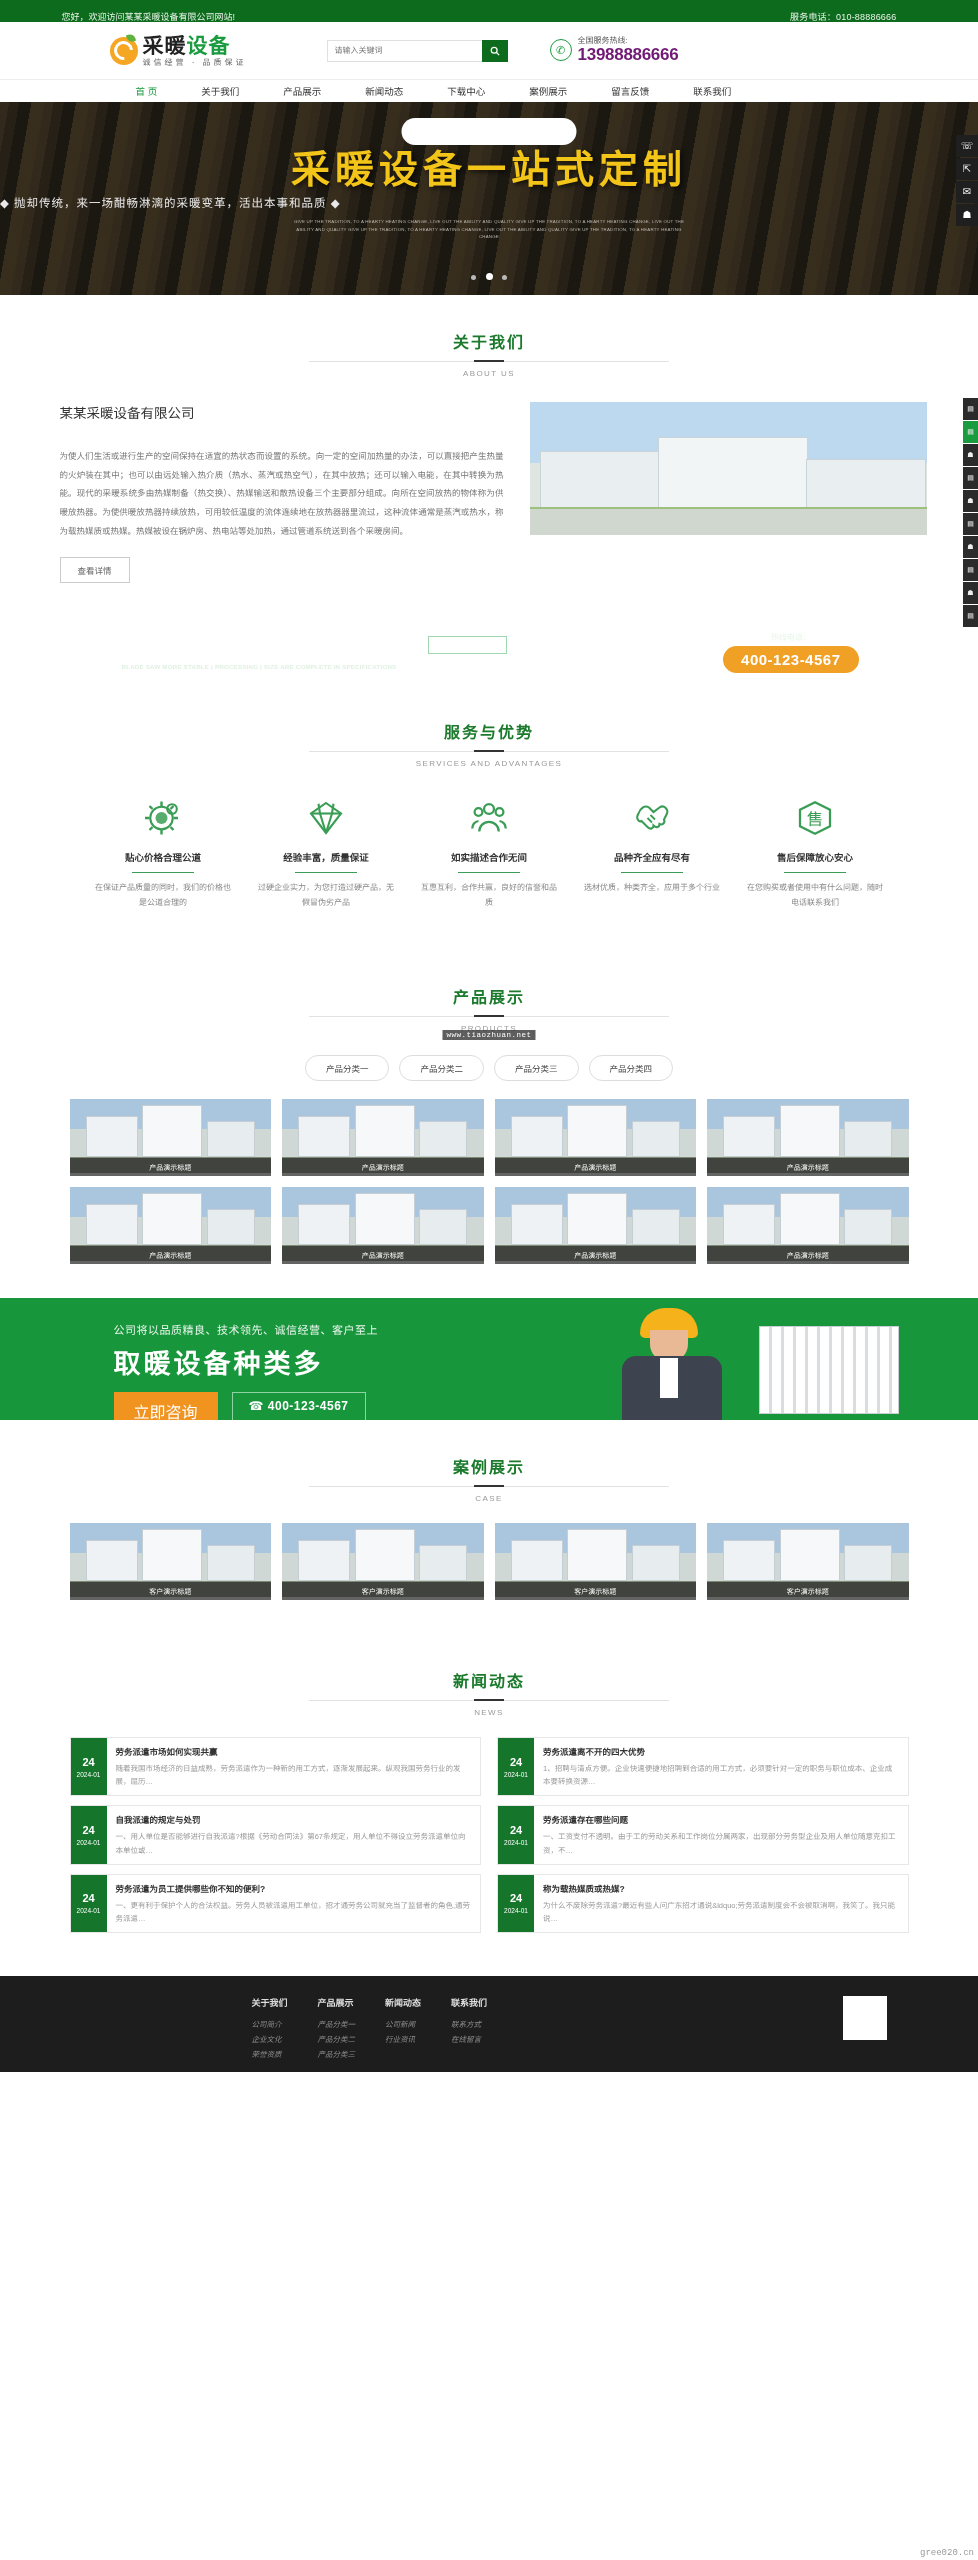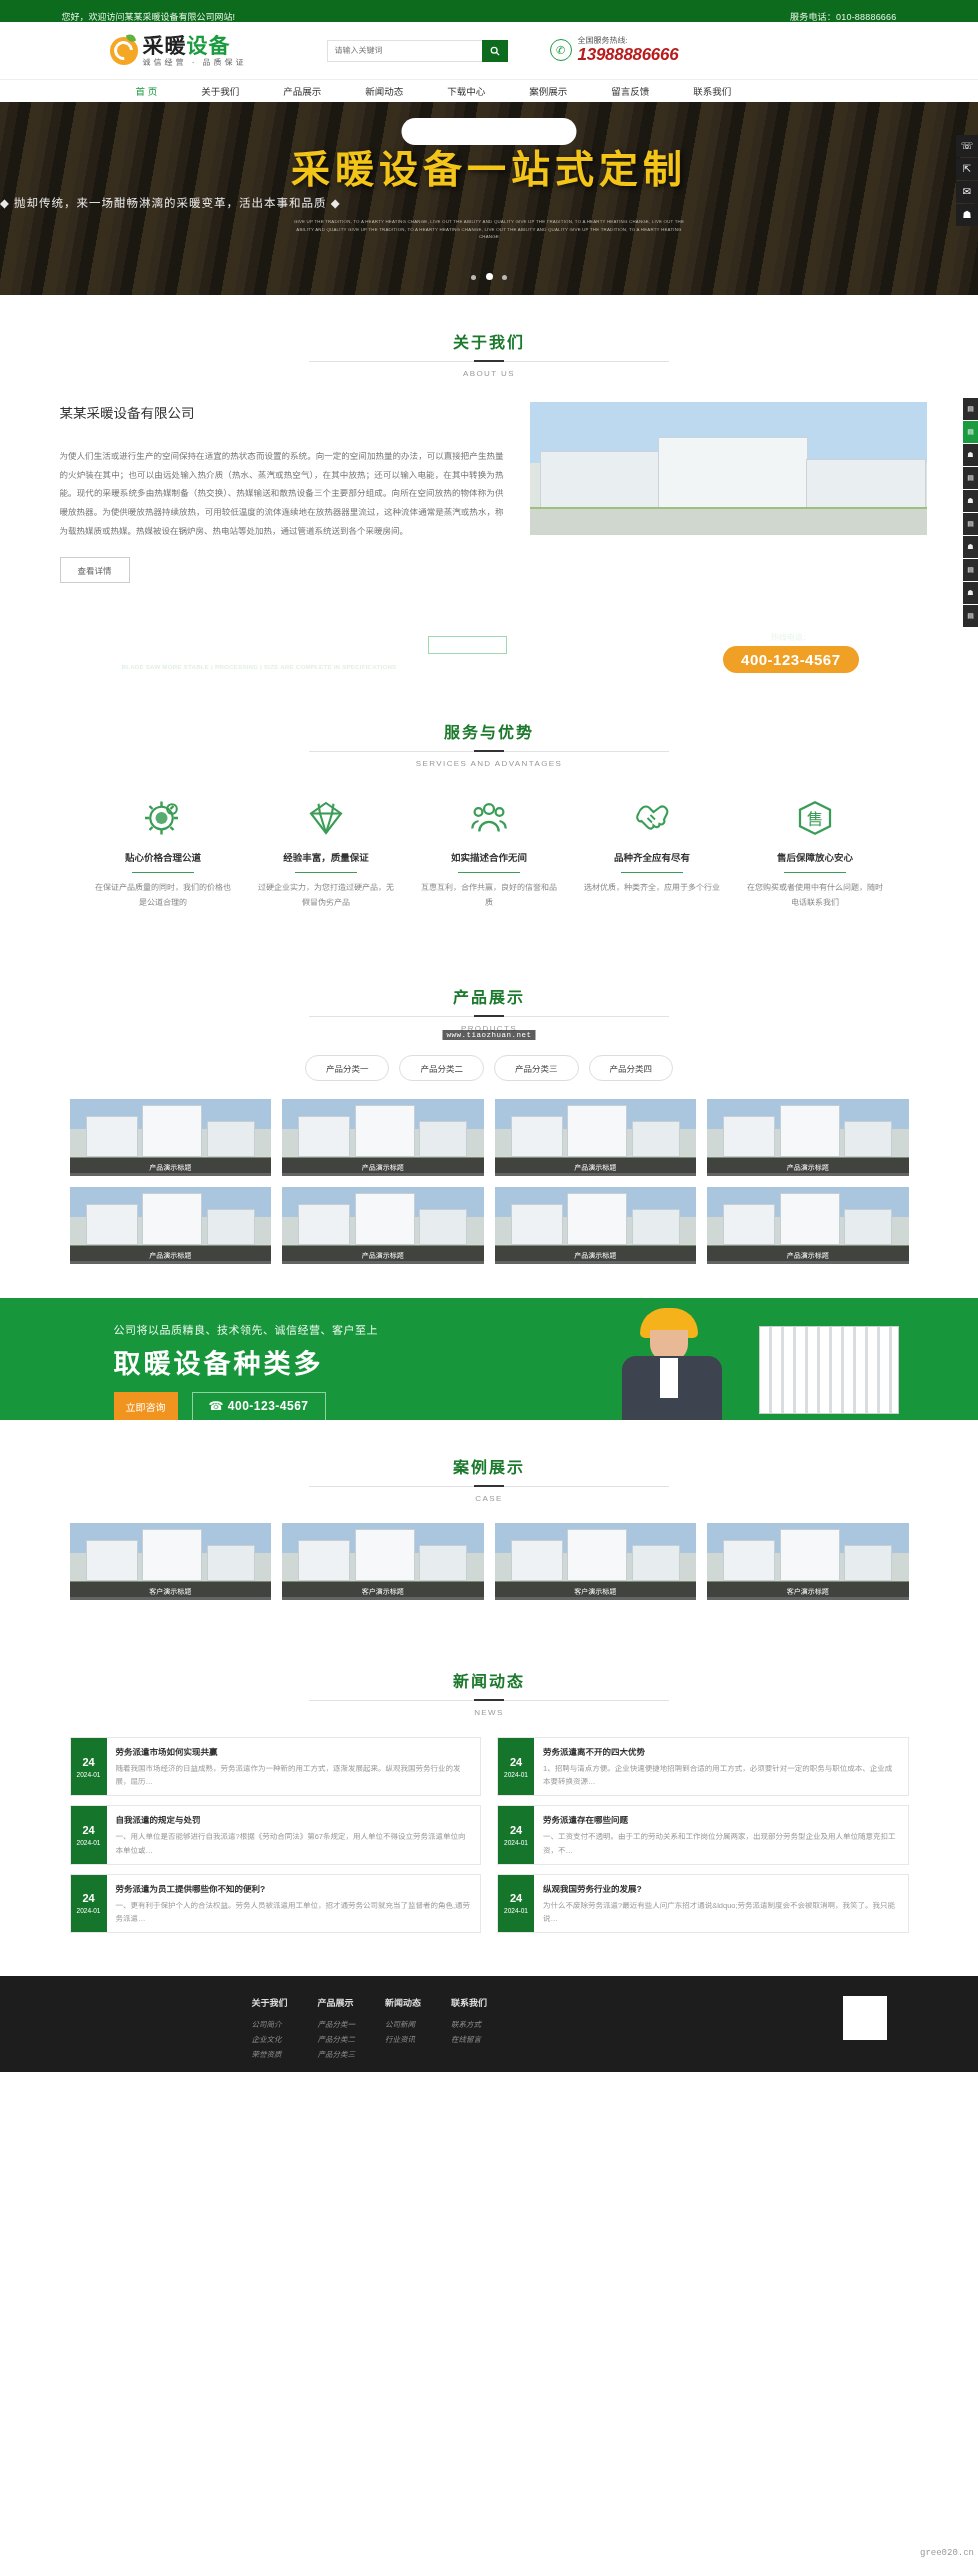--- a/index.html
+++ b/index.html
@@ -50,21 +50,21 @@
     width:26px; height:22px; background:#0c6b1c; border:none; cursor:pointer;
     display:flex; align-items:center; justify-content:center; color:#fff;
   }
   .search-btn svg { width:10px; height:10px; }
 
   .hotline { margin-left:42px; display:flex; align-items:center; }
   .hot-ico { width:22px;height:22px;border:1.5px solid #1b9b3f;border-radius:50%;
     display:flex;align-items:center;justify-content:center;color:#1b9b3f;font-size:11px;margin-right:6px;}
   .hot-txt{ line-height:1.1; }
   .hot-label{ font-size:8px; color:#555; }
-  .hot-num{ font-size:17px; font-weight:bold; color:#b91c1c; letter-spacing:-.3px;font-style:italic; }
+  .hot-num{ font-size:17px; font-weight:bold; color:#701a75; letter-spacing:-.3px; }
 
   
   .nav { border-top:1px solid #eee; height:23px; background:#fff; }
   .nav .wrap{ display:flex; align-items:center; height:23px; padding-left:62px; }
   .nav a {
     font-size:9.5px; color:#333; text-decoration:none; padding:0 22px;
     position:relative; line-height:23px;
   }
   .nav a.active{ color:#1b9b3f; }
   .nav a:not(:last-child)::after{
@@ -196,21 +196,21 @@
   }
 
   
   .cta{ height:122px; background:#17963c; position:relative; overflow:hidden; }
   .cta .wrap{ height:122px; position:relative; }
   .cta-text{ padding-top:23px; padding-left:62px; width:420px; }
   .cta-sub{ font-size:11px; color:#eaf7ed; letter-spacing:.5px; }
   .cta-title{ font-size:27px; color:#fff; font-weight:bold; letter-spacing:3px; margin-top:5px; }
   .cta-actions{ display:flex; margin-top:11px; }
   .cta-btn{
-    background:#f0931f; color:#fff; font-size:10px; padding:7px 12px; border:none;
+    background:#f0931f; color:#fff; font-size:16px; padding:7px 20px; border:none;
     cursor:pointer; font-family:inherit;
   }
   .cta-phone{
     border:1px solid #8fd2a4; color:#fff; font-size:12px; font-weight:bold;
     padding:6px 16px; margin-left:14px; letter-spacing:.5px;
   }
   .cta-man{
     position:absolute; right:195px; bottom:0; width:120px; height:112px;
   }
   .cta-man .helmet{ position:absolute; left:28px; top:0; width:58px;height:30px;
@@ -691,21 +691,21 @@
                 <h5>劳务派遣存在哪些问题</h5>
                 <p>一、工资支付不透明。由于工的劳动关系和工作岗位分属两家，出现部分劳务型企业及用人单位随意克扣工资，不…</p>
               </div>
             </div>
             <div class="news-item">
               <div class="news-date">
                 <span class="d">24</span>
                 <span class="m">2024-01</span>
               </div>
               <div class="news-body">
-                <h5>纵观我国劳务行业的发展?</h5>
+                <h5>称为载热媒质或热媒?</h5>
                 <p>为什么不废除劳务派遣?最近有些人问广东招才通说&amp;ldquo;劳务派遣制度会不会被取消啊，我笑了。我只能说…</p>
               </div>
             </div>
           </div>
       </div>
     </div>
   </div>
 
   <div class="footer">
     <div class="wrap" id="footer-cols">

